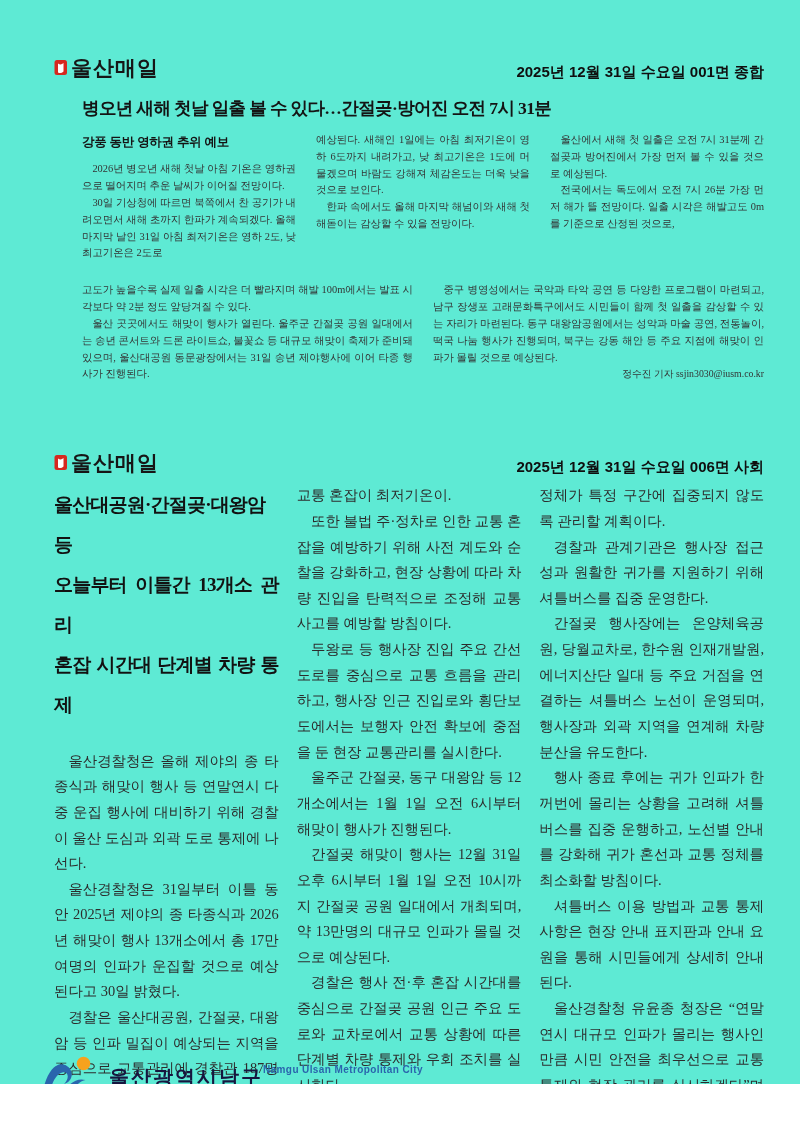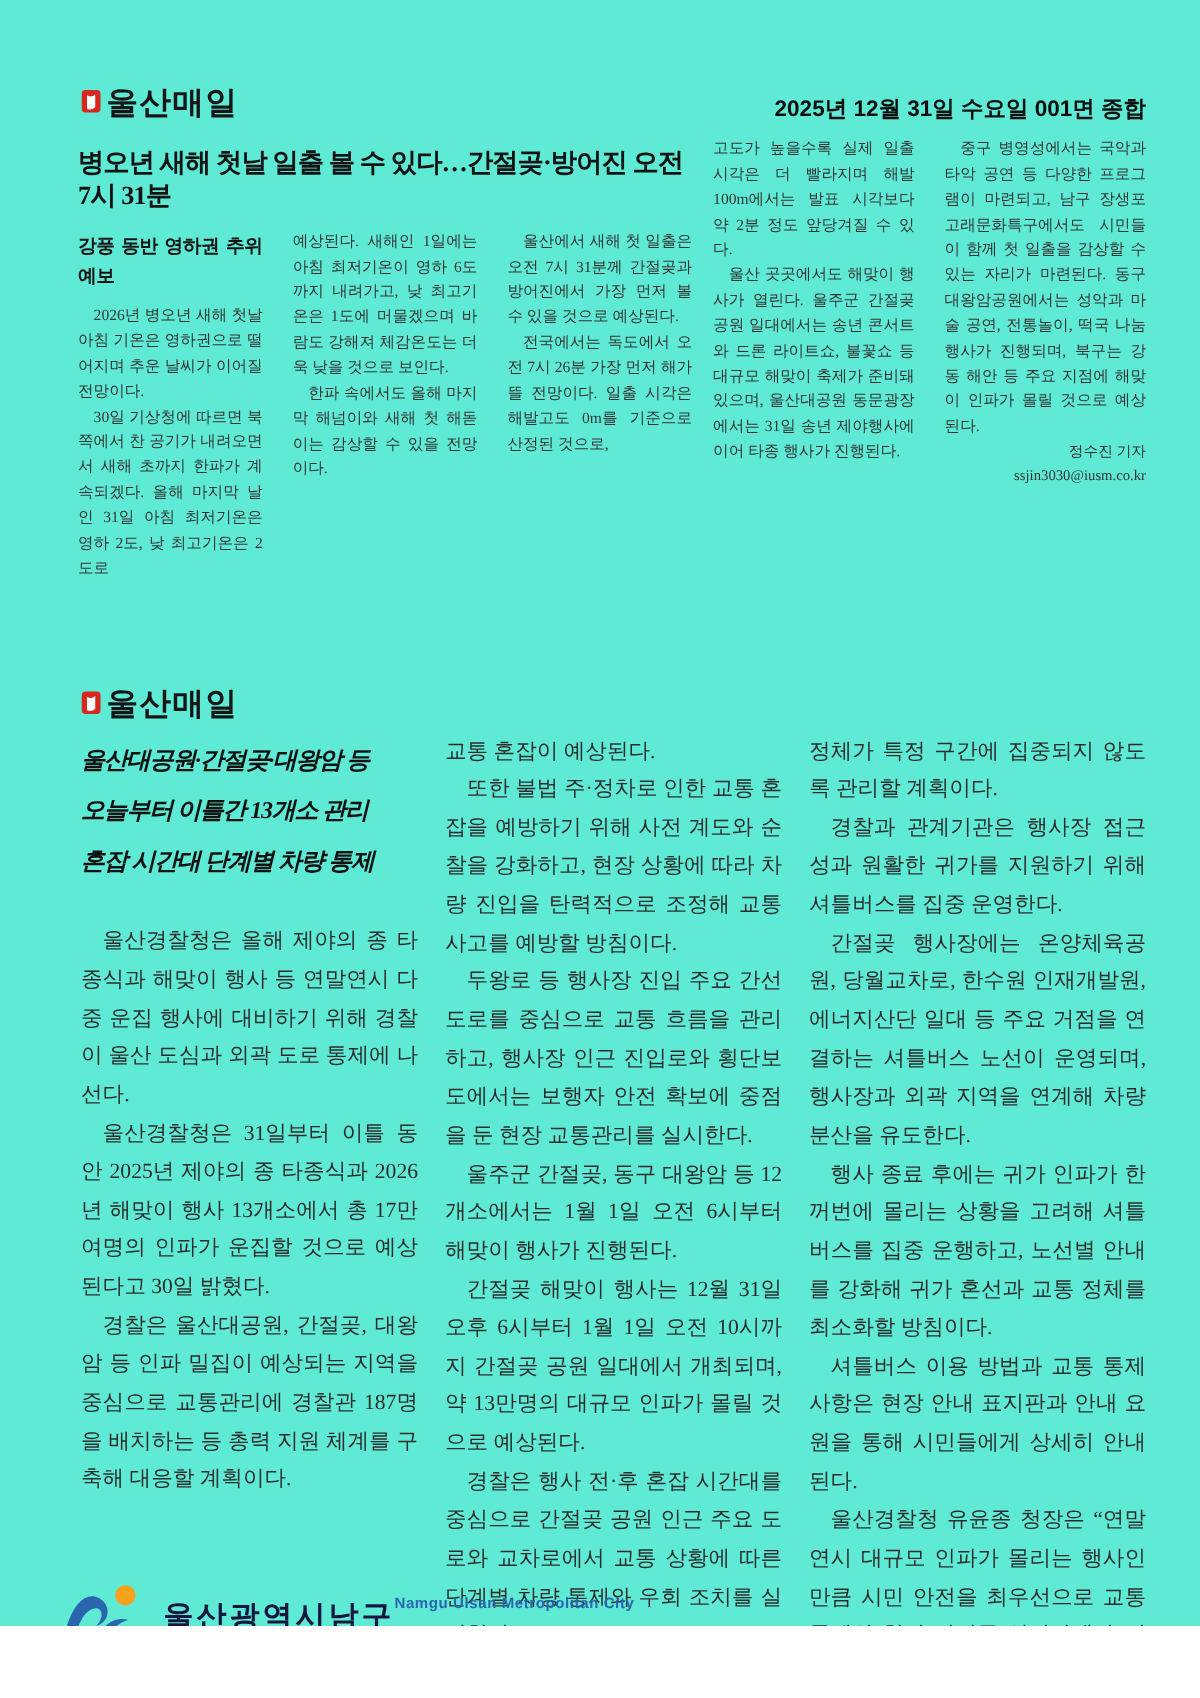--- a/index.html
+++ b/index.html
@@ -7,42 +7,42 @@
         font-family:"Liberation Serif",serif;color:#2a2a2a;}
   
   .masthead{display:flex;justify-content:space-between;align-items:flex-end;
             margin:0 36px 0 54px;}
   .logo{display:flex;align-items:center;gap:3px;font-family:"Liberation Sans",sans-serif;
         font-weight:bold;font-size:21px;letter-spacing:1px;color:#161616;}
   .logo svg{display:block;margin-bottom:1px;}
   .dateline{font-family:"Liberation Sans",sans-serif;font-weight:bold;font-size:15px;color:#0f0f0f;}
   
   .a1{padding-top:54px;}
-  .a1-body{display:flex;gap:14px;margin:4px 36px 0 52px;}
+  .a1-body{display:flex;gap:14px;margin:4px 36px 0 82px;flex-direction:column;}
   .a1-left{flex:0 0 57.5%;min-width:0;}
   .a1-right{flex:1;min-width:0;padding-top:6px;}
   .a1-headline{font-size:17.5px;font-weight:bold;letter-spacing:-0.6px;color:#141414;
                margin:12px 0 12px;line-height:1.25;}
   .a1 .cols{display:flex;gap:20px;}
   .a1 .col{flex:1;min-width:0;font-size:10.4px;line-height:1.62;text-align:justify;color:#333;}
   .a1 p{margin:0;text-indent:1em;}
   .a1 p.cont{text-indent:0;}
   .a1-sub{font-family:"Liberation Sans",sans-serif;font-weight:bold;font-size:12.5px;
           color:#141414;margin:0 0 9px;letter-spacing:-0.3px;}
   .byline1{margin:4px 0 0;text-align:right;font-size:9.8px;color:#333;text-indent:0 !important;}
   
   .a2{margin-top:66px;}
   .a2-headline{font-size:30px;font-weight:bold;letter-spacing:-1.2px;color:#101010;
                margin:16px 36px 20px 54px;line-height:1.2;}
   .a2 .cols{display:flex;gap:18px;margin:6px 36px 0 54px;}
   .a2 .col{flex:1;min-width:0;font-size:14.4px;line-height:1.78;text-align:justify;color:#2c2c2c;}
   .a2 p{margin:0;text-indent:1em;}
   .a2 p.cont{text-indent:0;}
-  .a2-sub{font-weight:bold;font-size:16px;line-height:2.1;letter-spacing:-0.8px;
-          color:#121212;margin:2px 0 24px;font-style:italic;}
+  .a2-sub{font-weight:bold;font-size:19px;line-height:2.1;letter-spacing:-0.8px;
+          color:#121212;margin:2px 0 24px;}
   
   .page-footer{position:absolute;left:38px;top:1052px;display:flex;align-items:center;gap:9px;}
   .namgu-text{display:flex;flex-direction:row;}
   .namgu-kr{font-family:"Liberation Sans",sans-serif;font-weight:bold;font-size:20px;
             letter-spacing:2px;color:#16163f;border-bottom:1.5px solid #16163f;
             padding-bottom:2px;margin-bottom:2px;}
   .namgu-en{font-family:"Liberation Sans",sans-serif;font-weight:bold;font-size:10px;
             letter-spacing:0.4px;color:#2a65ad;}
 </style>
 </head>
@@ -98,37 +98,38 @@
 
   <section class="a2">
     <header class="masthead">
       <div class="logo">
         <svg width="14" height="17" viewBox="0 0 14 17">
           <rect x="0.5" y="1" width="12.5" height="15" rx="2.5" fill="#d6281e"></rect>
           <path d="M4 4.5 q3 2 5.5 -0.5 v8.5 q-2.5 2.5 -5.5 1 z" fill="#ffffff"></path>
         </svg>
         <span>울산매일</span>
       </div>
+      <div class="dateline">2025년 12월 31일 수요일 006면 사회</div>
     </header>
 
 
     <div class="cols">
       <div class="col">
         <div class="a2-sub">
           <div>울산대공원·간절곶·대왕암 등</div>
           <div>오늘부터 이틀간 13개소 관리</div>
           <div>혼잡 시간대 단계별 차량 통제</div>
         </div>
         <p>울산경찰청은 올해 제야의 종 타종식과 해맞이 행사 등 연말연시 다중 운집 행사에 대비하기 위해 경찰이 울산 도심과 외곽 도로 통제에 나선다.</p>
         <p>울산경찰청은 31일부터 이틀 동안 2025년 제야의 종 타종식과 2026년 해맞이 행사 13개소에서 총 17만여명의 인파가 운집할 것으로 예상된다고 30일 밝혔다.</p>
         <p>경찰은 울산대공원, 간절곶, 대왕암 등 인파 밀집이 예상되는 지역을 중심으로 교통관리에 경찰관 187명을 배치하는 등 총력 지원 체계를 구축해 대응할 계획이다.</p>
 
       </div>
       <div class="col">
-        <p class="cont">교통 혼잡이 예상된다.</p>
+        <p class="cont">교통 혼잡이 최저기온이.</p>
         <p>또한 불법 주·정차로 인한 교통 혼잡을 예방하기 위해 사전 계도와 순찰을 강화하고, 현장 상황에 따라 차량 진입을 탄력적으로 조정해 교통사고를 예방할 방침이다.</p>
         <p>두왕로 등 행사장 진입 주요 간선도로를 중심으로 교통 흐름을 관리하고, 행사장 인근 진입로와 횡단보도에서는 보행자 안전 확보에 중점을 둔 현장 교통관리를 실시한다.</p>
         <p>울주군 간절곶, 동구 대왕암 등 12개소에서는 1월 1일 오전 6시부터 해맞이 행사가 진행된다.</p>
         <p>간절곶 해맞이 행사는 12월 31일 오후 6시부터 1월 1일 오전 10시까지 간절곶 공원 일대에서 개최되며, 약 13만명의 대규모 인파가 몰릴 것으로 예상된다.</p>
         <p>경찰은 행사 전·후 혼잡 시간대를 중심으로 간절곶 공원 인근 주요 도로와 교차로에서 교통 상황에 따른 단계별 차량 통제와 우회 조치를 실시한다.</p>
 
       </div>
       <div class="col">
         <p class="cont">정체가 특정 구간에 집중되지 않도록 관리할 계획이다.</p>
         <p>경찰과 관계기관은 행사장 접근성과 원활한 귀가를 지원하기 위해 셔틀버스를 집중 운영한다.</p>

